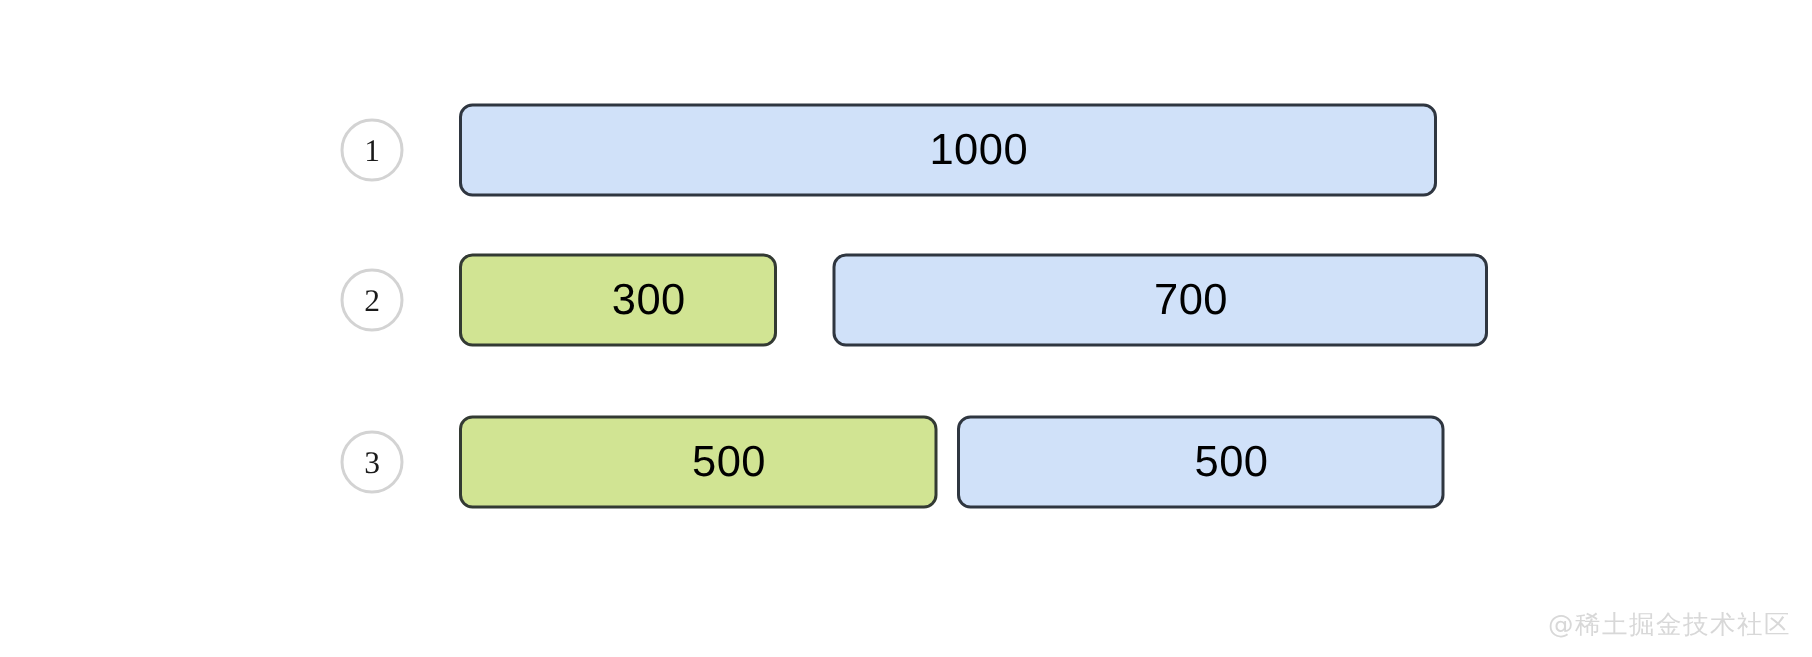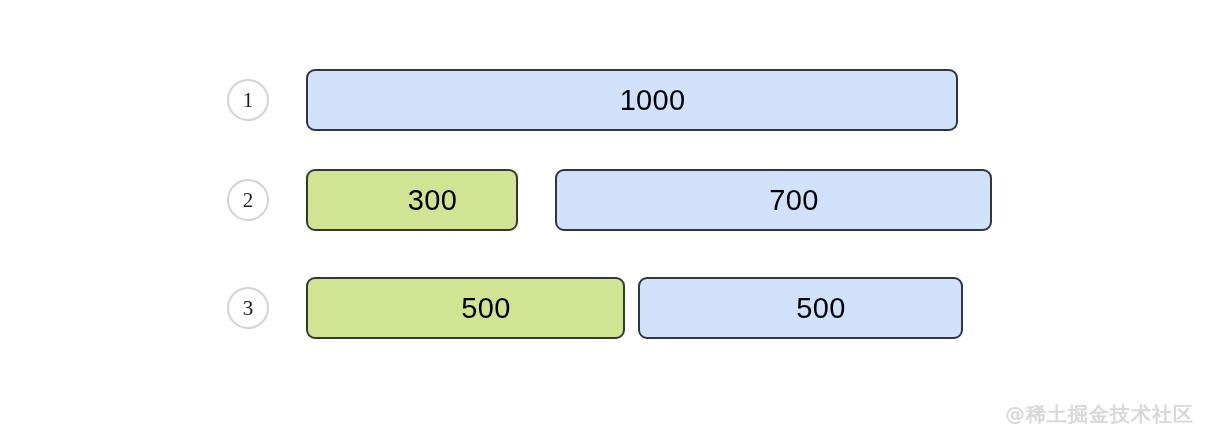--- a/index.html
+++ b/index.html
@@ -84,26 +84,25 @@
   .bar.green {
     background: #d1e493;
     border-color: #333a33;
   }
 
   .watermark {
     position: absolute;
     right: 14px;
     bottom: 10px;
     font-family: "DejaVu Sans", sans-serif;
-    font-size: 20px;
+    font-size: 17px;
     color: #d8d8d8;
     letter-spacing: 1px;
     white-space: nowrap;
     user-select: none;
-    font-weight: bold;
   }
 </style>
 </head>
 <body>
 
 <div id="diagram">
 
   <div class="row row-1">
     <div class="row-index">
       <span>1</span>

